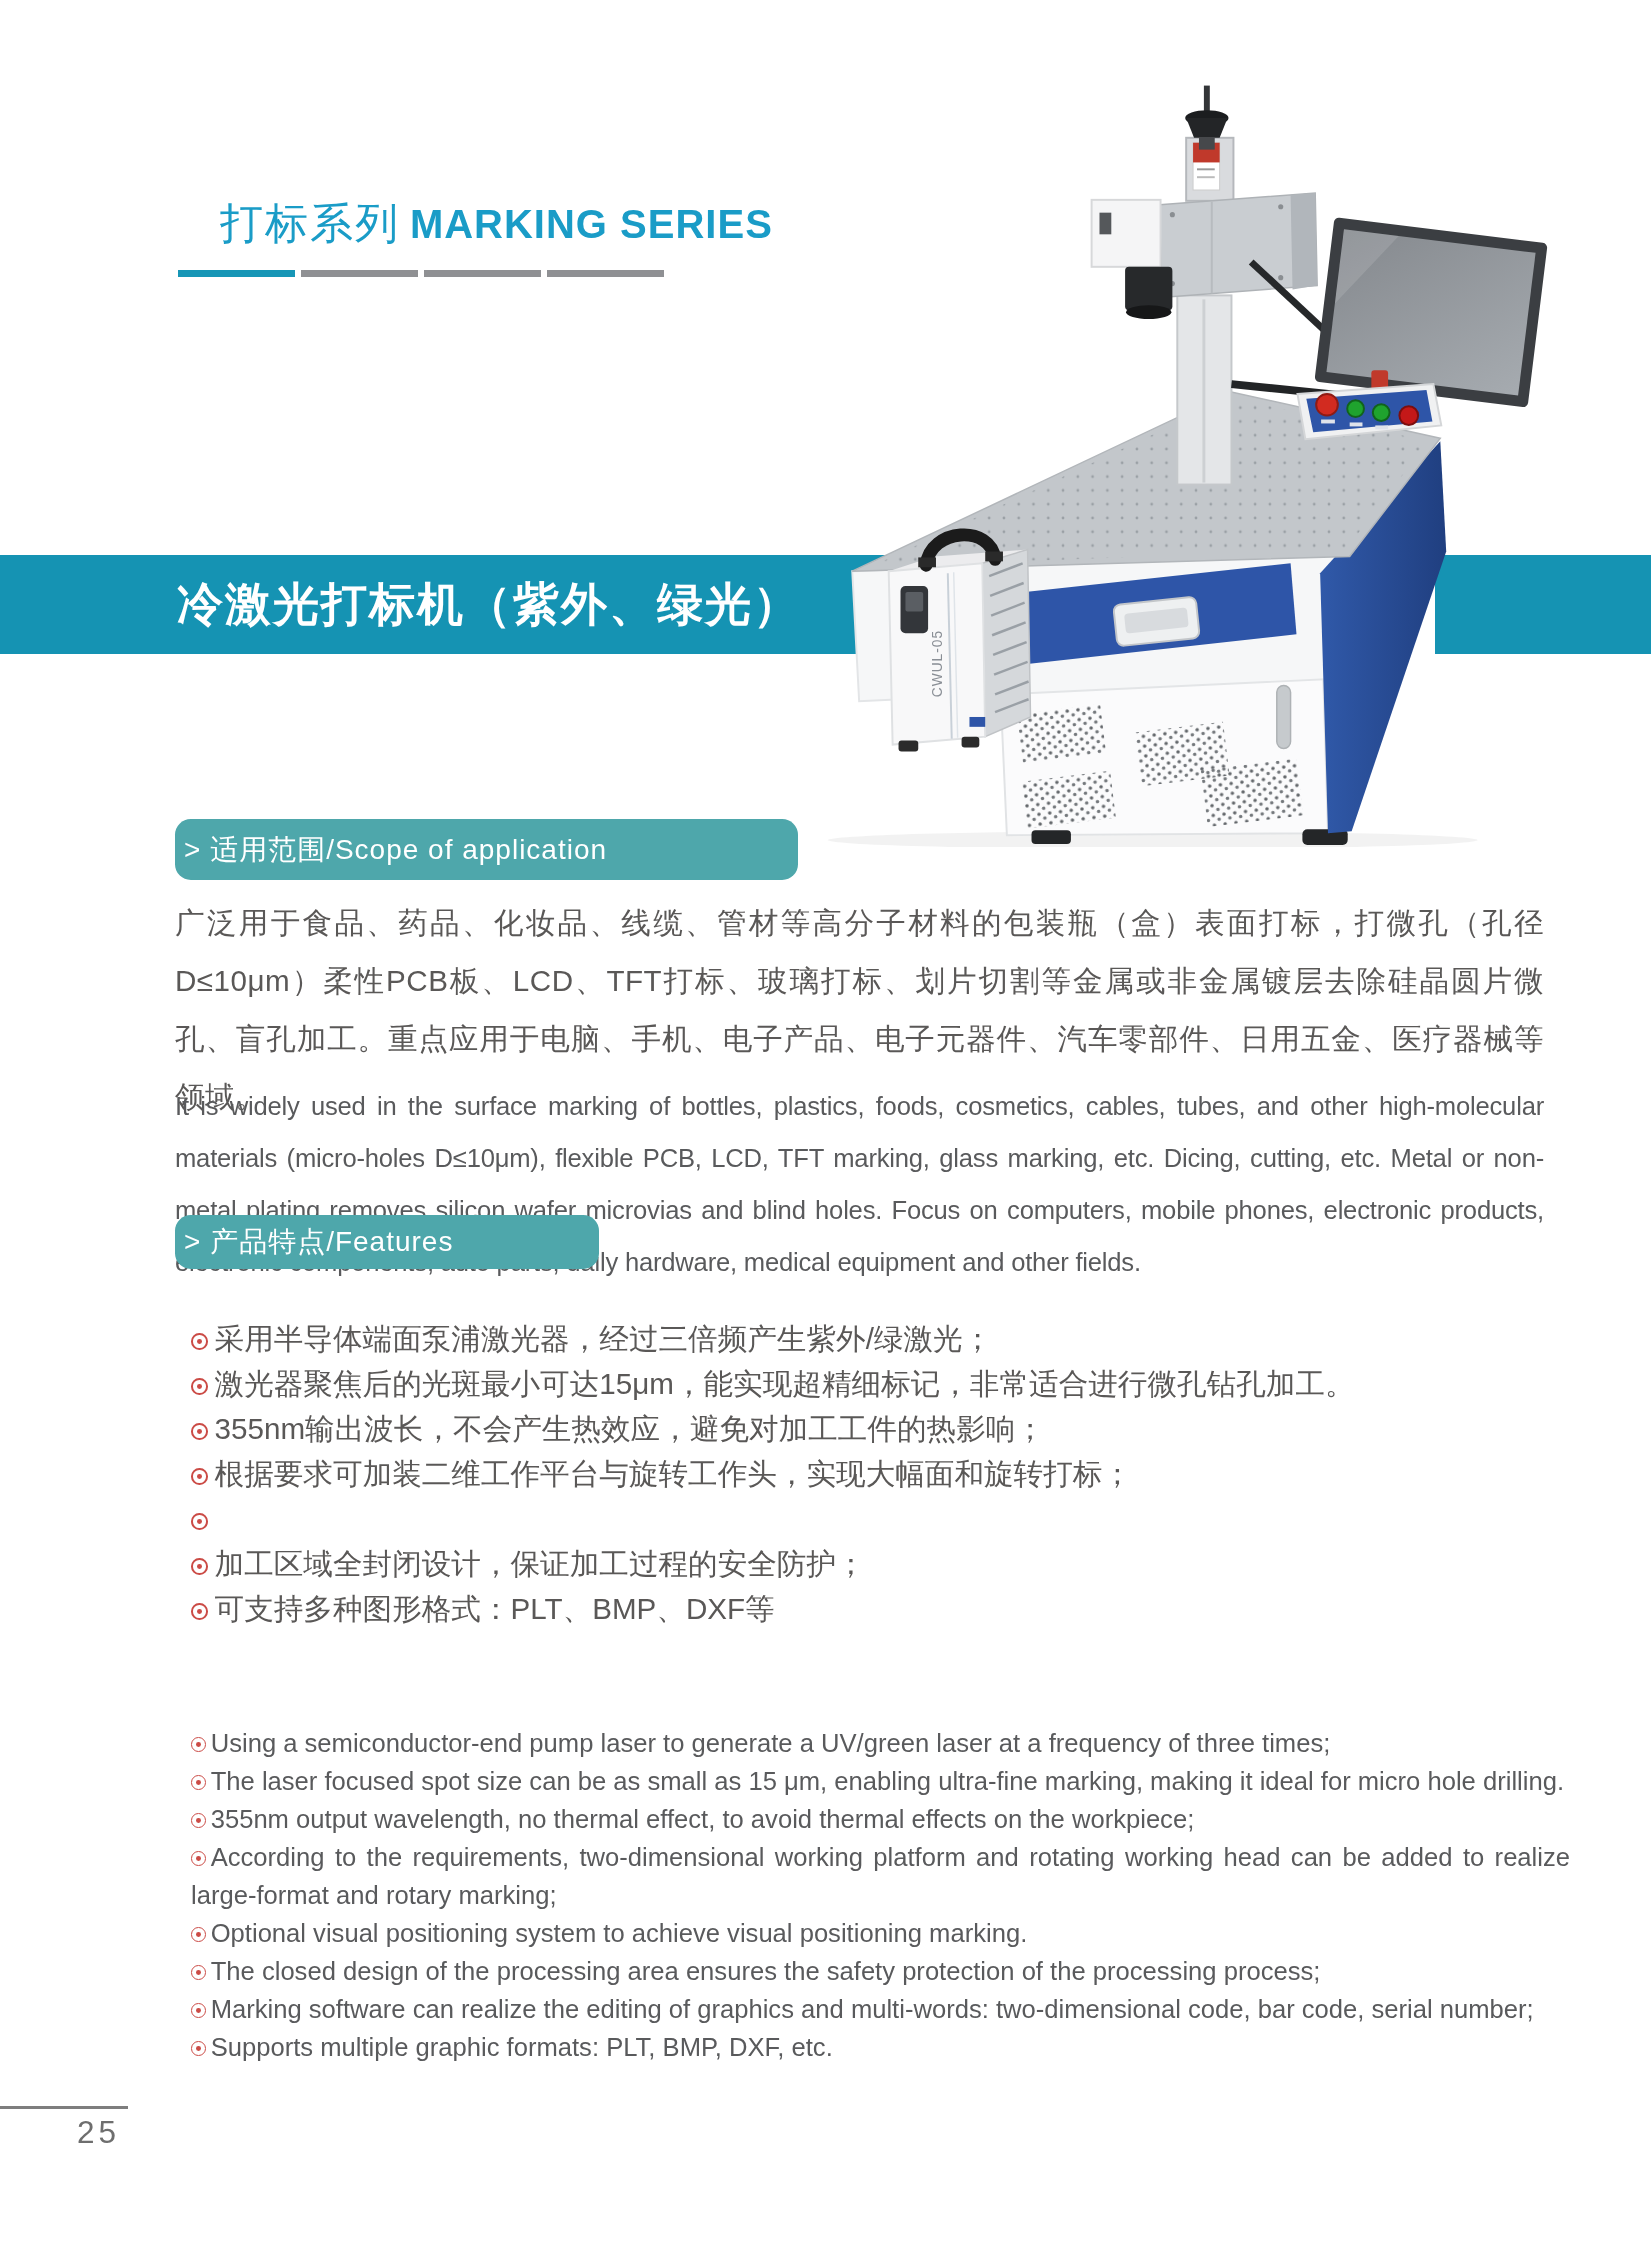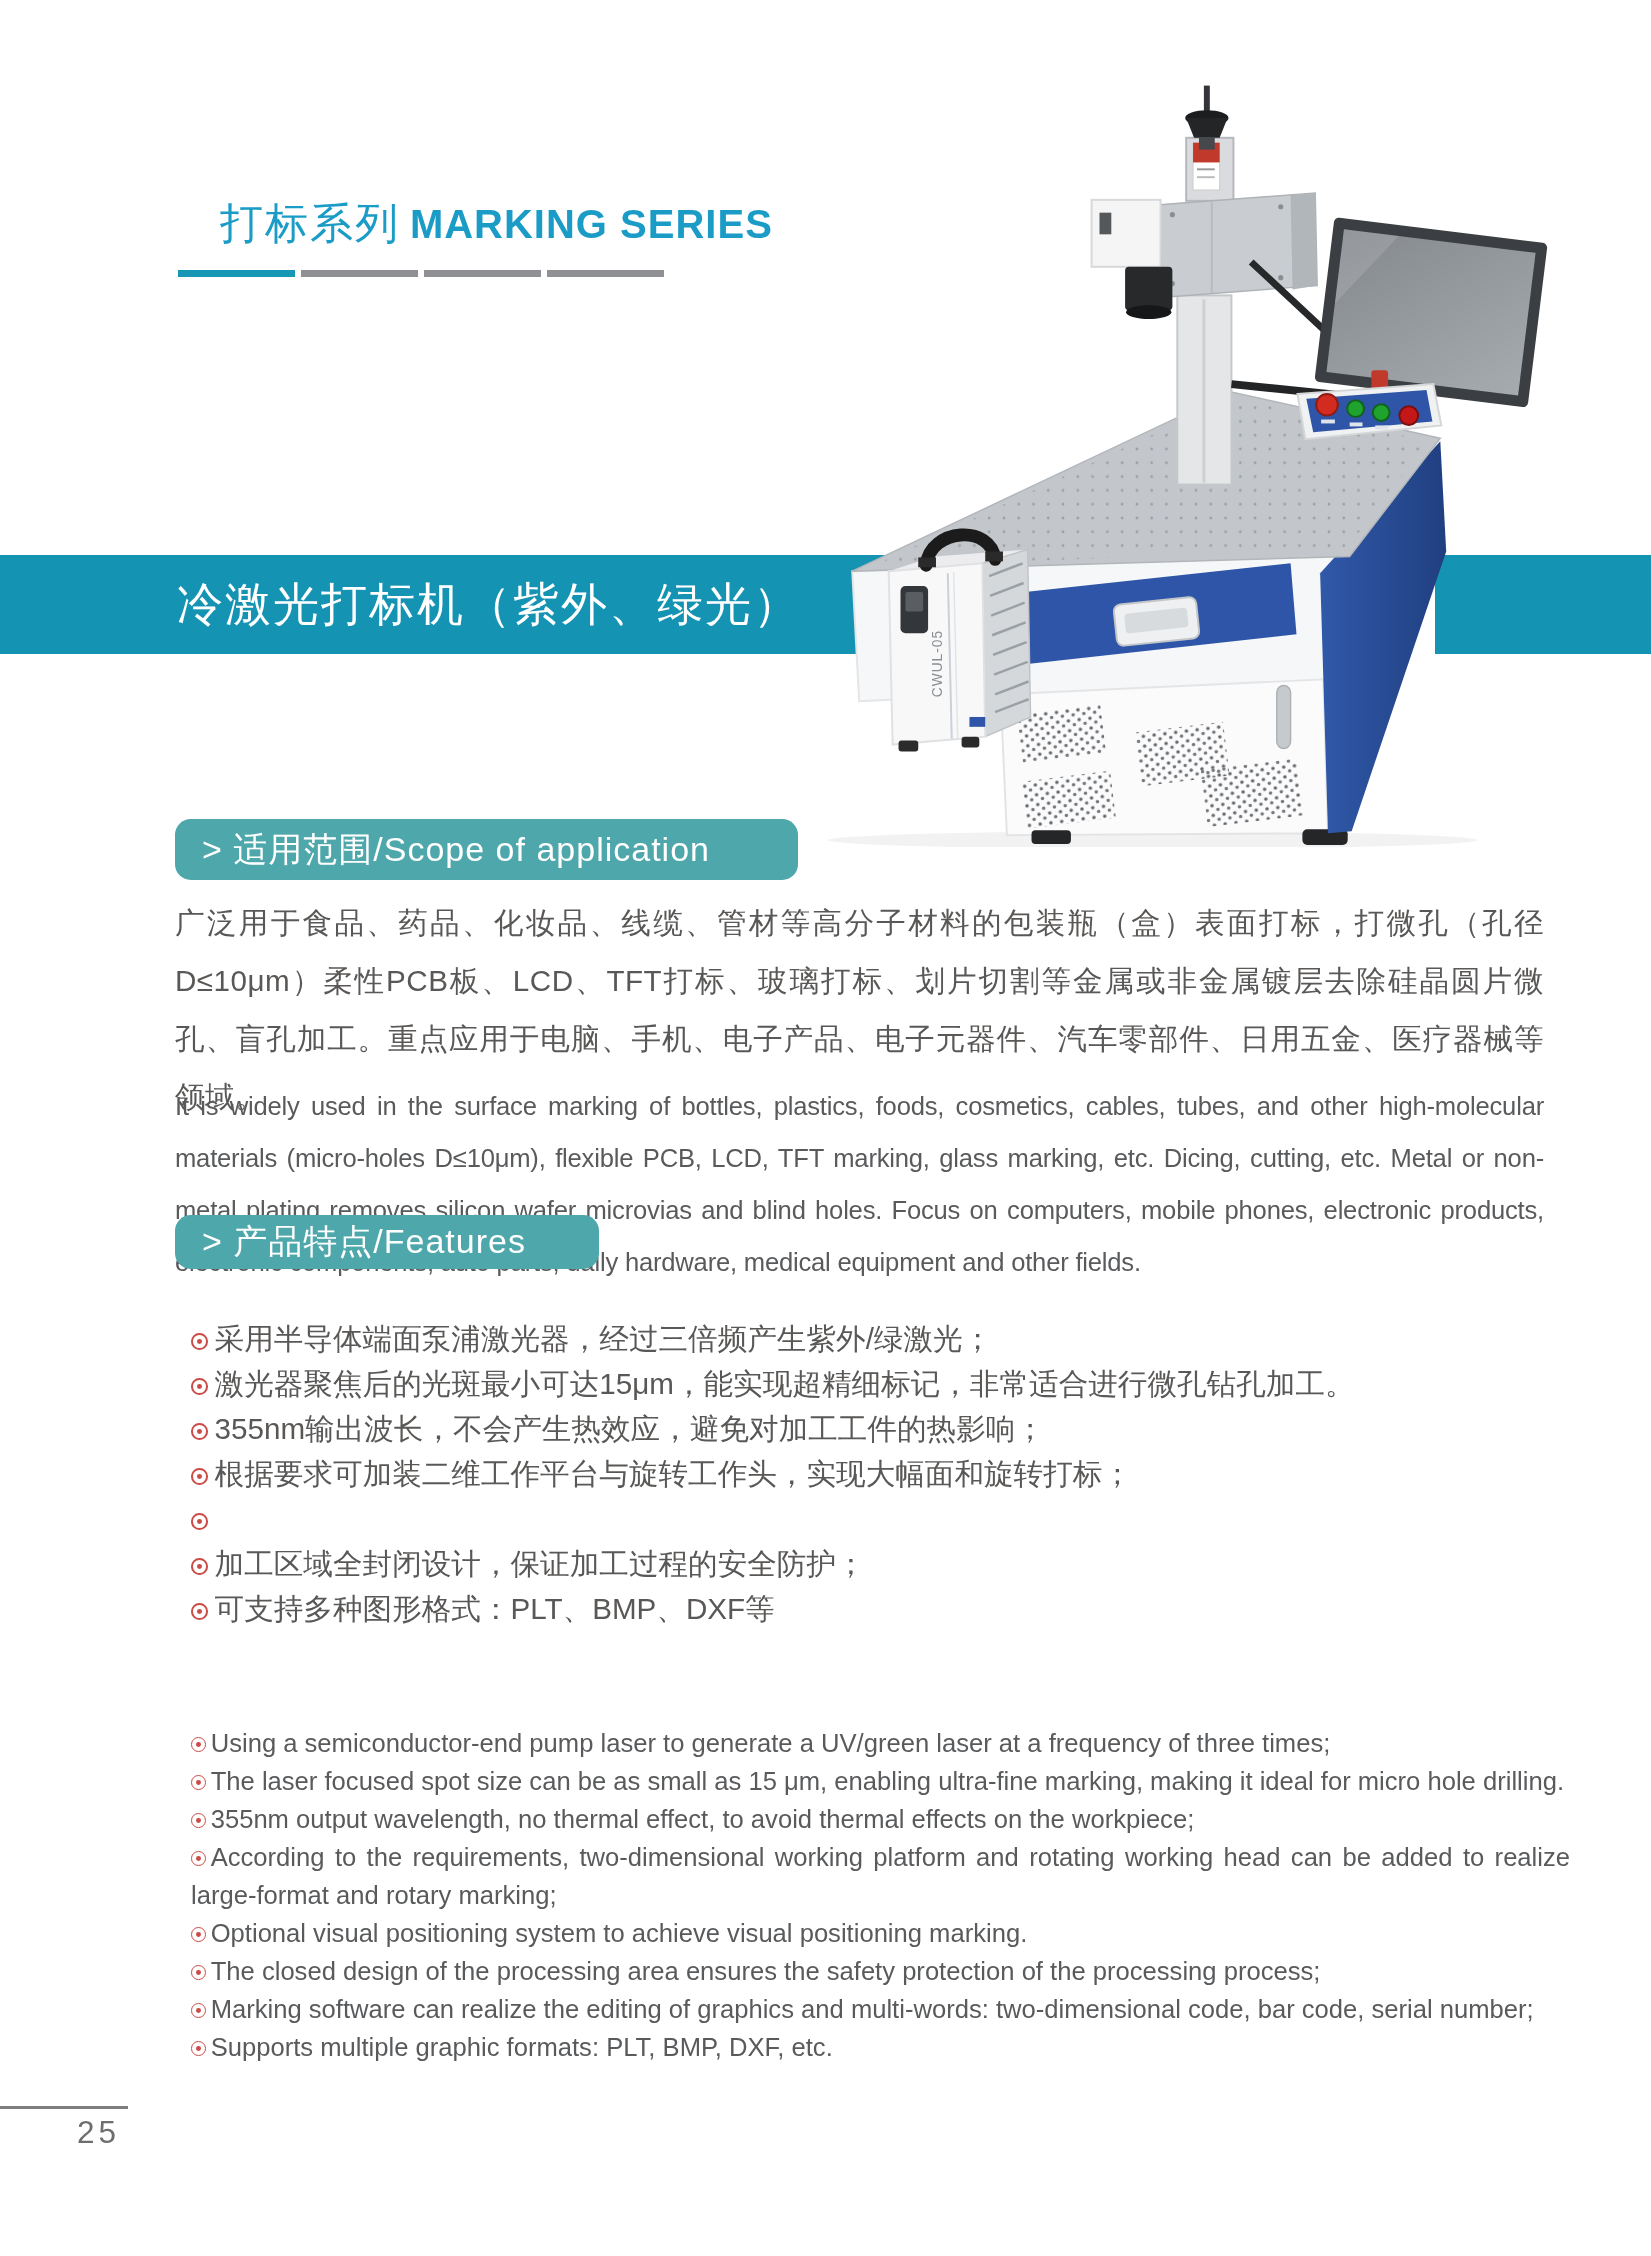--- a/index.html
+++ b/index.html
@@ -11,26 +11,26 @@
     overflow:hidden;
   }
   
   .hdr{position:absolute;left:177px;top:195px;display:flex;align-items:baseline;gap:9.9px;color:#1a9cc7;}
   .hdr .zh{font-size:43px;font-weight:500;letter-spacing:2px;margin-left:43px;}
   .hdr .en{font-size:40px;font-weight:700;letter-spacing:1px;}
   .hdr-line{position:absolute;left:178px;top:270px;display:flex;gap:5.9px;}
   .hdr-line .seg{width:117px;height:6.9px;}
   
   .banner{position:absolute;left:0;top:555px;width:1652px;height:99px;background:#1593b3;z-index:1;}
-  .banner .title{position:absolute;left:177px;top:0;height:128px;line-height:99px;color:#ffffff;font-size:46px;font-weight:400;letter-spacing:2px;}
+  .banner .title{position:absolute;left:177px;top:0;height:128px;line-height:99px;color:#ffffff;font-size:46px;font-weight:700;letter-spacing:2px;}
   .photo-cover{position:absolute;left:891px;top:555px;width:544px;height:99px;background:#ffffff;z-index:2;}
   .photo{position:absolute;left:601px;top:59px;width:995px;height:788px;z-index:3;}
   
   .pill{position:absolute;background:#4ea7ab;border-radius:15.8px;color:#ffffff;display:flex;align-items:center;z-index:4;}
-  .pill span{padding-left:27px;font-size:34px;font-weight:500;letter-spacing:1px;white-space:nowrap;}
+  .pill span{padding-left:9px;font-size:28px;font-weight:500;letter-spacing:1px;white-space:nowrap;}
   .pill.scope{left:175px;top:819px;width:623px;height:61px;}
   .pill.features{left:175px;top:1215px;width:424px;height:54px;}
   
   .para-zh{position:absolute;left:175px;top:894px;width:1369px;font-size:29.6px;line-height:58px;color:#5a5857;text-align:justify;letter-spacing:0.5px;}
   .para-en{position:absolute;left:175px;top:1080px;width:1369px;font-size:25.6px;line-height:52px;color:#595a5c;text-align:justify;letter-spacing:-0.2px;}
   
   ul.blist{list-style:none;margin:16px;padding:0;position:absolute;left:175px;width:1379px;}
   ul.blist.zh{top:1300px;font-size:29.6px;color:#5a5857;}
   ul.blist.zh li{line-height:45px;white-space:nowrap;}
   ul.blist.en{top:1708px;font-size:25.6px;color:#595a5c;}

